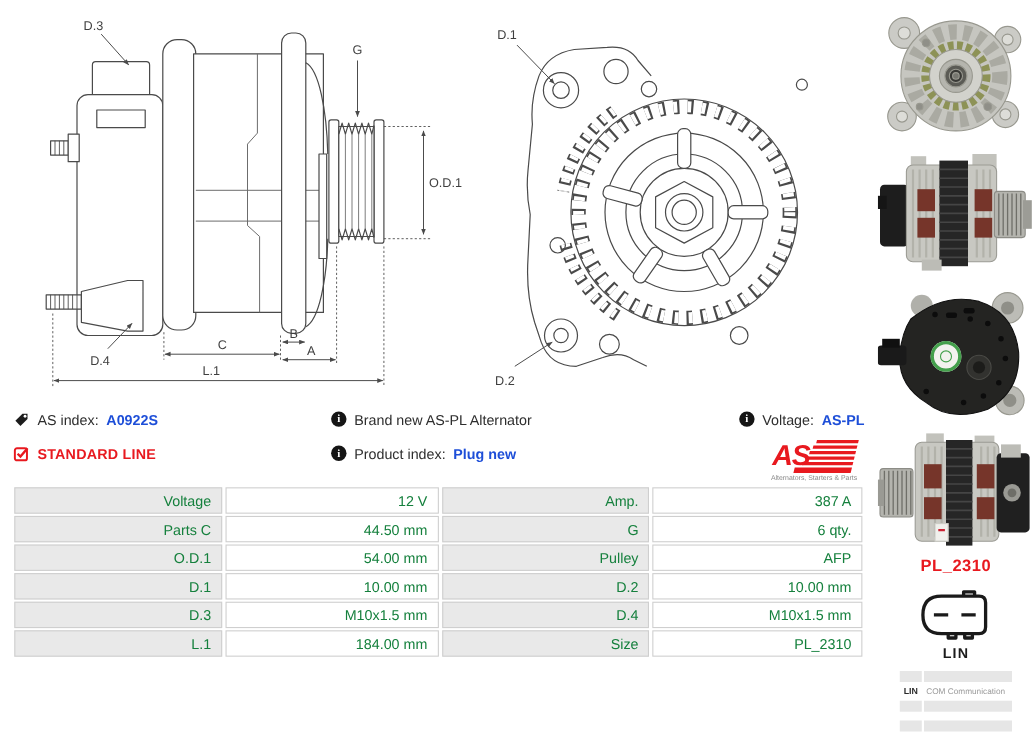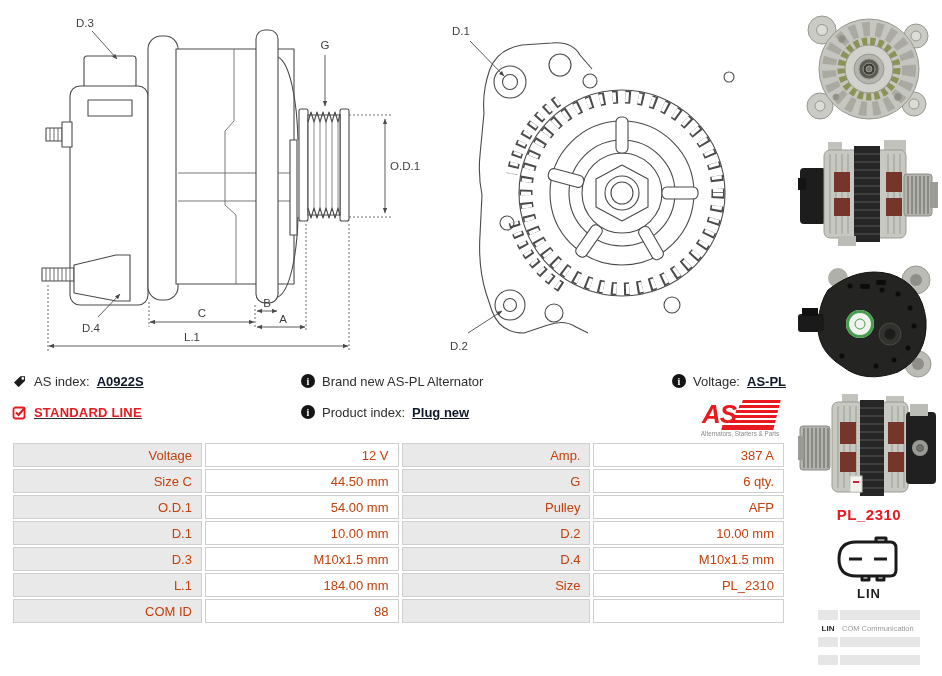--- a/index.html
+++ b/index.html
@@ -25,36 +25,36 @@
   .com-table.extra { margin-top:4px; }
   .com-table td { height:10px; background:#e6e6e6; font-size:8px; padding:0 2px; overflow:hidden; white-space:nowrap; }
   .com-table td.pin { width:20px; text-align:center; font-weight:bold; color:#2a2a2a; }
   .com-table td.desc { color:#9a9a9a; font-size:7.5px; }
   .com-table tr.has-text td { background:#fff; height:13px; }
 
   
   .hdr { position:absolute; font-size:13px; color:#2e2e2e; }
   .hdr-row { display:flex; gap:7px; height:18px; }
   .hdr-left { left:12px; top:374px; }
-  .hdr-left .hdr-row + .hdr-row { margin-top:13px;text-decoration:underline; }
+  .hdr-left .hdr-row + .hdr-row { margin-top:13px; }
   .hdr-mid { left:301px; top:374px; }
   .hdr-mid .hdr-row + .hdr-row { margin-top:13px; }
   .hdr-right { right:156px; top:374px; text-align:right; }
   .hdr-right .hdr-row { justify-content:flex-end; }
-  b.strong { font-weight:bold; color:#0f172a;text-decoration:underline; }
+  b.strong { font-weight:bold; color:#1d4ed8; }
   .red-line { color:#e8191f; font-weight:bold; letter-spacing:0.2px; }
   .info-ic { display:inline-flex; width:14px; height:14px; border-radius:50%; background:#151515;
              color:#fff; font-family:"Liberation Serif", serif; font-weight:bold; font-size:10px;
              align-items:center; justify-content:center; flex:0 0 14px; }
   .logo { position:absolute; right:156px; top:395px; }
 
   
   .spec-table { position:absolute; left:10px; top:441px; width:777px;
                 border-collapse:separate; border-spacing:3px 2px; table-layout:fixed; }
-  .spec-table td { height:24px; border:1px solid #cfcfcf; font-size:13px; color:#c2410c;
+  .spec-table td { height:24px; border:1px solid #cfcfcf; font-size:13px; color:#15803d;
                    text-align:right; padding:2px 9px 2px 4px; white-space:nowrap; overflow:hidden; }
   .spec-table td.lab { background:#e9e9e9; }
   .spec-table td.val { background:#ffffff; }
 </style>
 </head>
 <body>
 
 <div class="page">
 
   <svg class="diag diag-side" width="402" height="362" viewBox="0 0 402 362">
@@ -372,21 +372,21 @@
         <col style="width:25%">
       </colgroup>
     <tbody>
         <tr>
           <td class="lab">Voltage</td>
           <td class="val">12 V</td>
           <td class="lab">Amp.</td>
           <td class="val">387 A</td>
         </tr>
         <tr>
-          <td class="lab">Size C</td>
+          <td class="lab">Parts C</td>
           <td class="val">44.50 mm</td>
           <td class="lab">G</td>
           <td class="val">6 qty.</td>
         </tr>
         <tr>
           <td class="lab">O.D.1</td>
           <td class="val">54.00 mm</td>
           <td class="lab">Pulley</td>
           <td class="val">AFP</td>
         </tr>
@@ -401,22 +401,16 @@
           <td class="val">M10x1.5 mm</td>
           <td class="lab">D.4</td>
           <td class="val">M10x1.5 mm</td>
         </tr>
         <tr>
           <td class="lab">L.1</td>
           <td class="val">184.00 mm</td>
           <td class="lab">Size</td>
           <td class="val">PL_2310</td>
         </tr>
-        <tr>
-          <td class="lab">COM ID</td>
-          <td class="val">88</td>
-          <td class="lab"></td>
-          <td class="val"></td>
-        </tr>
       </tbody>
   </table>
 
 </div>
 
 </body></html>

